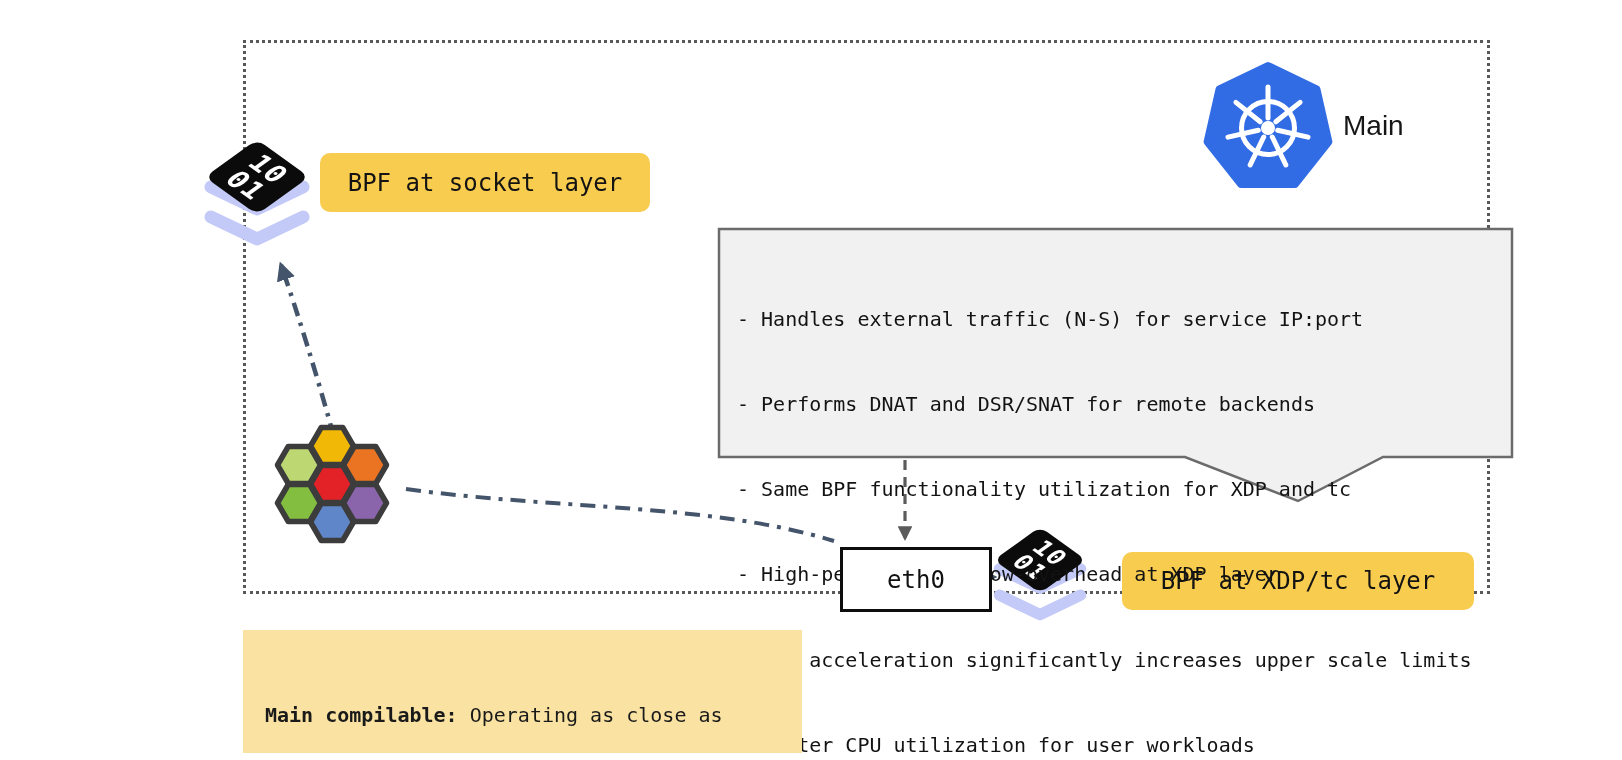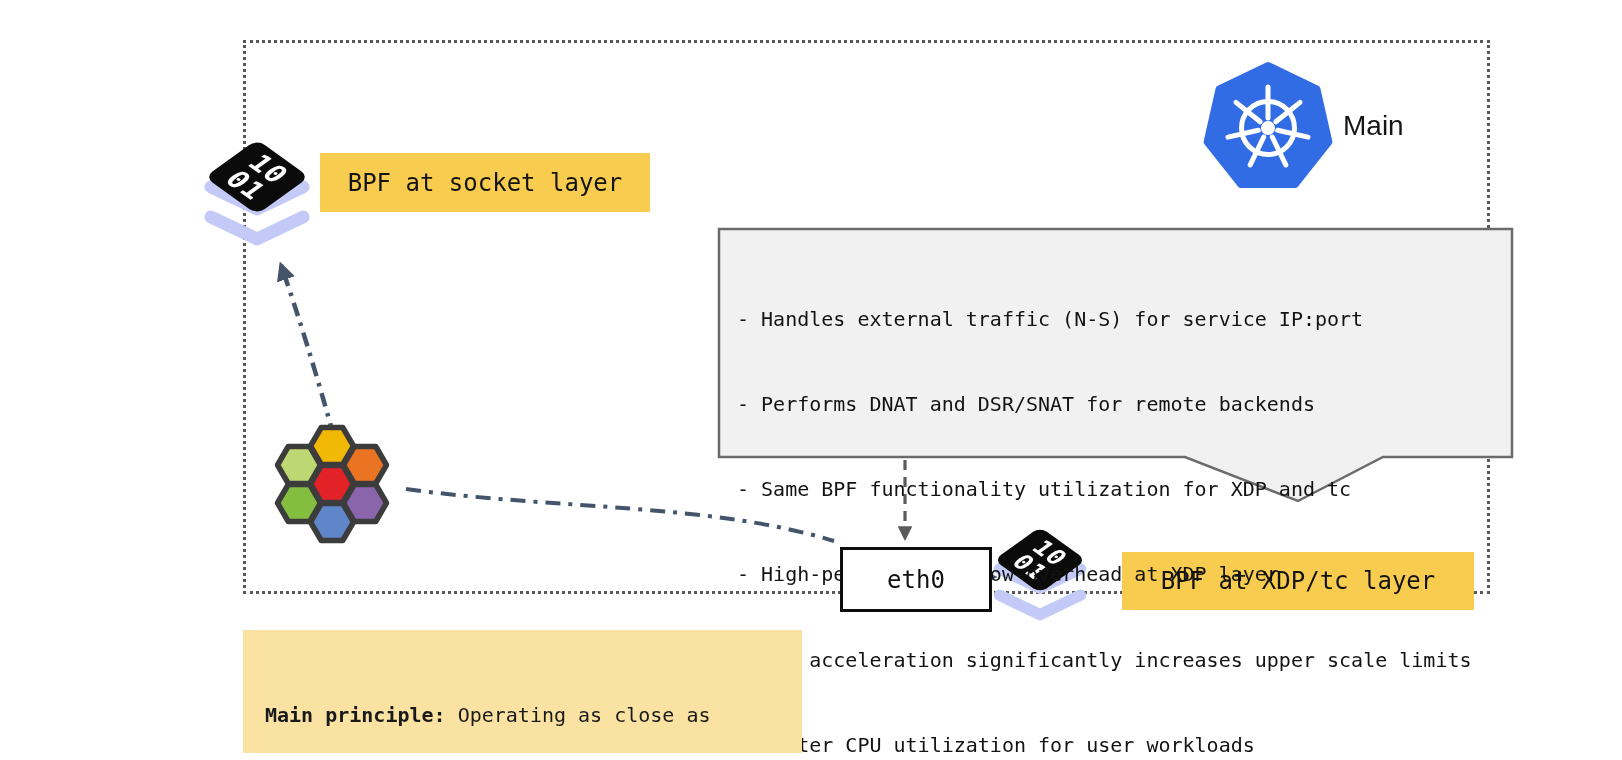--- a/index.html
+++ b/index.html
@@ -25,21 +25,21 @@
   .slate-dash2 { fill:none; stroke:#44546A; stroke-width:4;   stroke-dasharray:15 8 4 8; }
   .slate-dot   { fill:none; stroke:#44546A; stroke-width:4;   stroke-dasharray:2.5 8.5; }
   .gray-dash   { fill:none; stroke:#5B5B5B; stroke-width:3.2; stroke-dasharray:10 7; }
   .chev { fill:none; stroke:#C4CAF7; stroke-width:13; stroke-linecap:round; stroke-linejoin:round; }
   .bpf-bin { font-family:"DejaVu Sans Mono",monospace; font-weight:800; font-size:32px;
              fill:#ffffff; text-anchor:middle; letter-spacing:1px; }
   .hexcell { stroke:#3C3C3C; stroke-width:5.5; stroke-linejoin:round; }
 
   
   .lbl { z-index:4; display:flex; align-items:center; justify-content:center;
-         background:#F8CC4E; color:#131313; font-size:24px; }
+         background:#F8CC4E; color:#131313; font-size:24px;border-radius:10px; }
   .lbl-socket { left:320px; top:153px; width:330px; height:59px; }
   .lbl-xdp    { left:1122px; top:552px; width:352px; height:58px;justify-content:center; }
 
   .callout-text { left:737px; top:248px; width:766px; z-index:4;
                   font-size:20px; line-height:28.4px; color:#131313; white-space:pre; }
 
   .eth0-box { left:840px; top:547px; width:152px; height:65px; background:#ffffff;
               border:3px solid #0d0d0d; box-sizing:border-box; z-index:4;
               display:flex; align-items:center; justify-content:center;
               font-size:24px; color:#111; }
@@ -139,18 +139,18 @@
     <div>- Better CPU utilization for user workloads</div>
   </div>
 
   <div class="abs eth0-box">
     <span>eth0</span>
   </div>
 
   <div class="abs node-label">Main</div>
 
   <div class="abs note">
-    <div><b>Main principle:</b><span> Operating as close as</span></div>
+    <div><b>Main compilable:</b><span> Operating as close as</span></div>
     
     
   </div>
 
 </div>
 
 </body></html>

